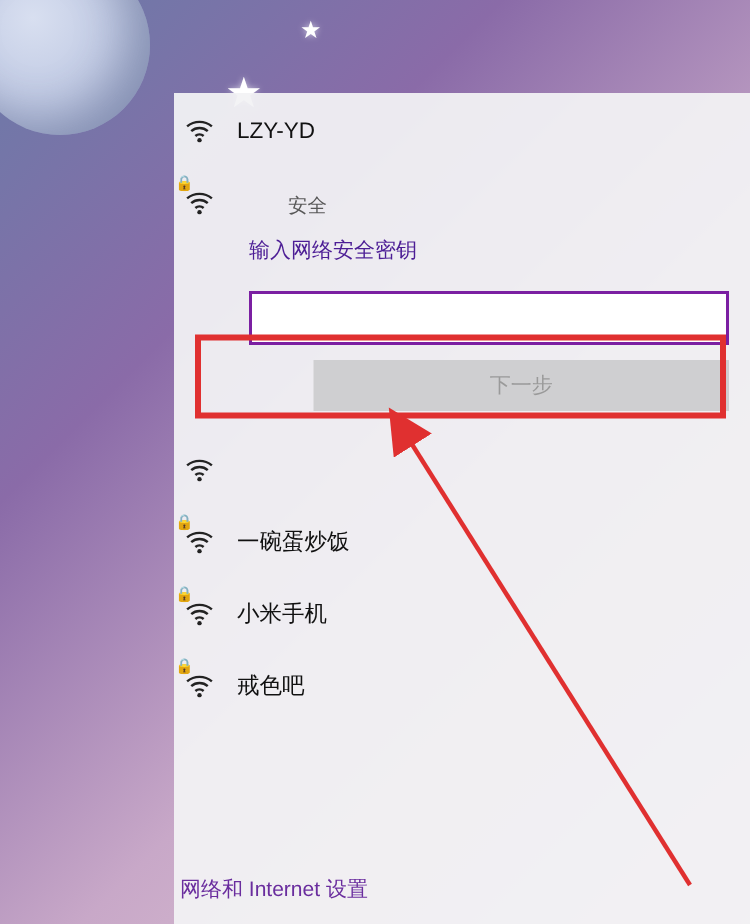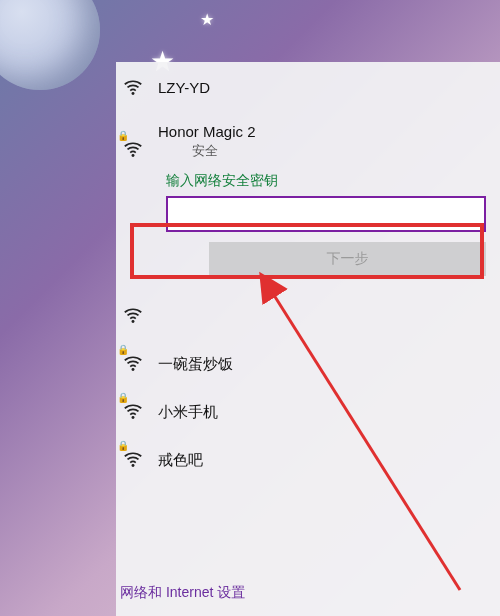--- a/index.html
+++ b/index.html
@@ -83,23 +83,23 @@
       color: #585858;
       font-size: 13px;
       margin-left: 34px;
     }
     
     
     .wifi-expanded {
       padding: 0 14px 14px 50px;
     }
     .password-label {
-      color: #15803d;
-      font-size: 14px;
-      margin-bottom: 6px;
+      color: #4c1d95;
+      font-size: 14px;
+      margin-bottom: 18px;
     }
     .password-input {
       width: 100%;
       height: 36px;
       border: 2px solid #7b1fa2;
       background: #fff;
       padding: 4px 8px;
       font-size: 14px;
       outline: none;
     }
@@ -176,21 +176,20 @@
 
     <div class="wifi-item">
       <span class="wifi-icon-wrap">
         <span class="wifi-lock">🔒</span>
         <svg viewBox="0 0 24 24" width="22" height="22">
             <path fill="none" stroke="#222" stroke-width="1.8" d="M3 9a14 14 0 0 1 18 0M6 12.5a9 9 0 0 1 12 0M9 16a4.5 4.5 0 0 1 6 0"></path>
             <circle cx="12" cy="19" r="1.6" fill="#222"></circle>
           </svg>
       </span>
       <div class="wifi-text">
-        <div>Honor Magic 2</div>
         <div class="wifi-subtitle">安全</div>
       </div>
     </div>
     <div class="wifi-expanded">
       <div class="password-label">输入网络安全密钥</div>
       <input type="password" class="password-input" value="" style="">
       <div class="btn-row">
         <button class="btn disabled">下一步</button>
       </div>
     </div>

